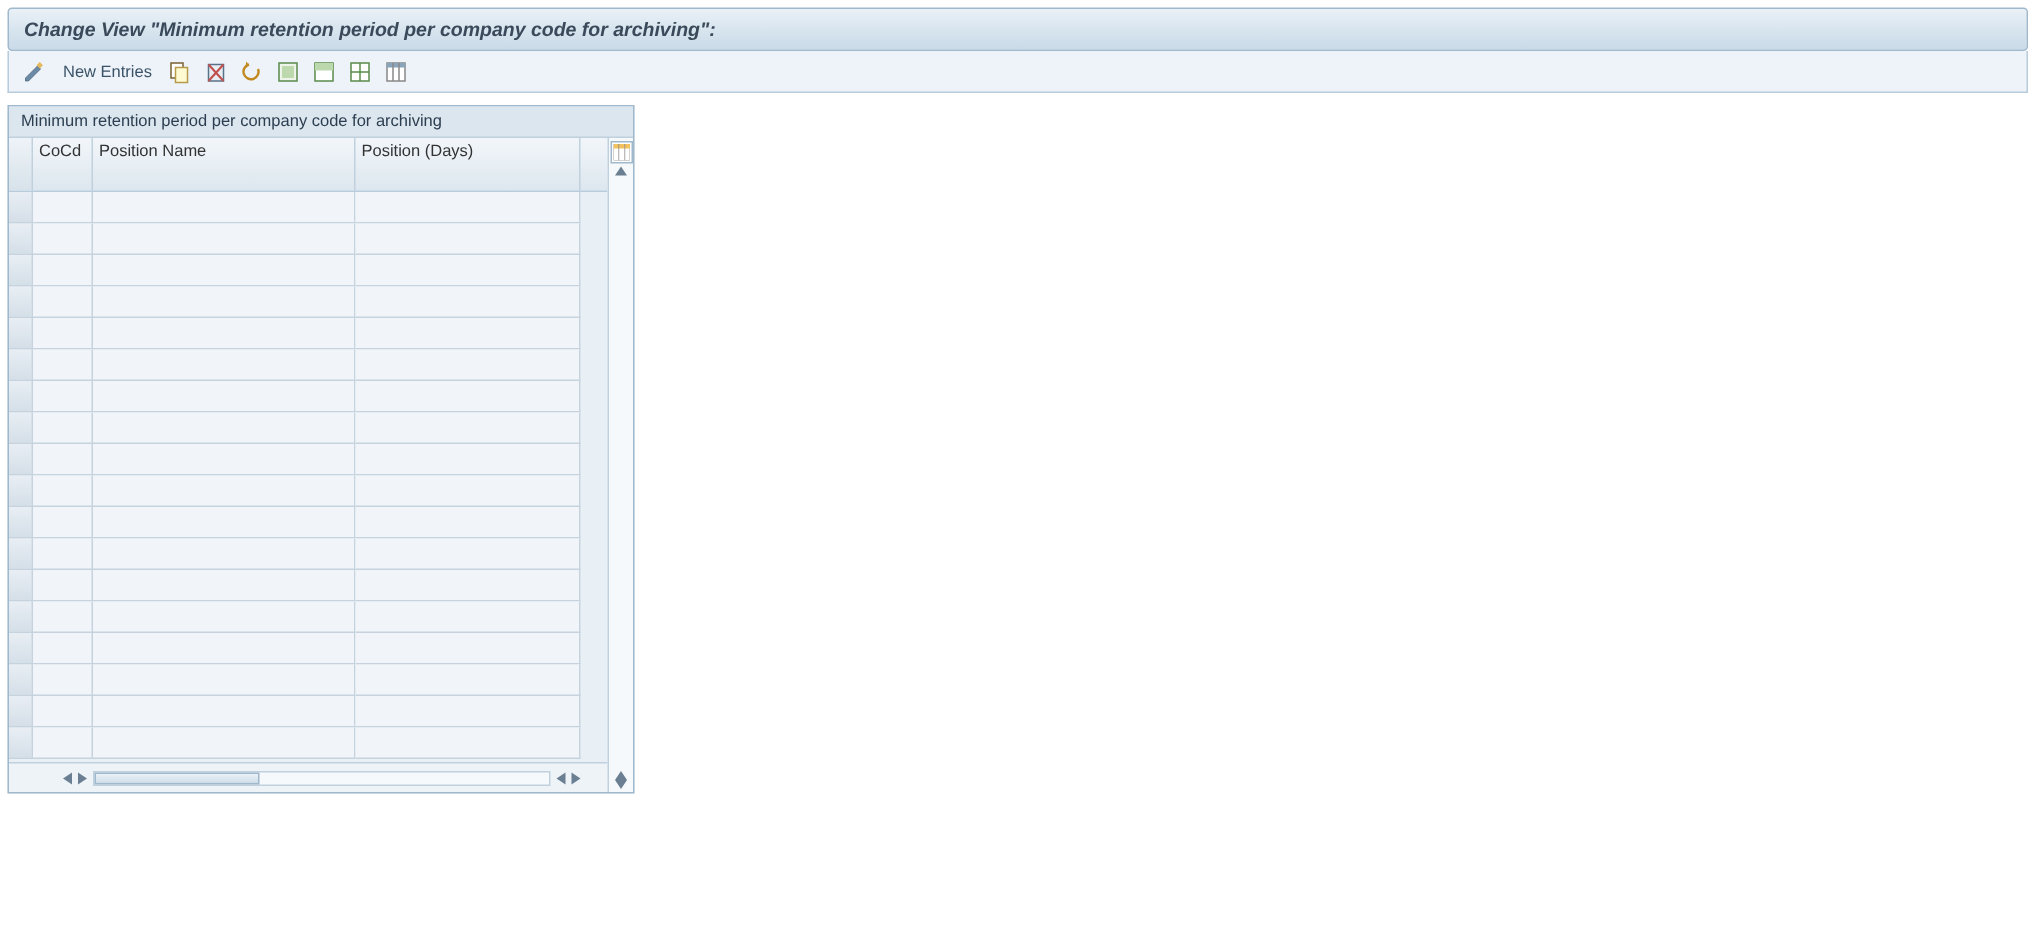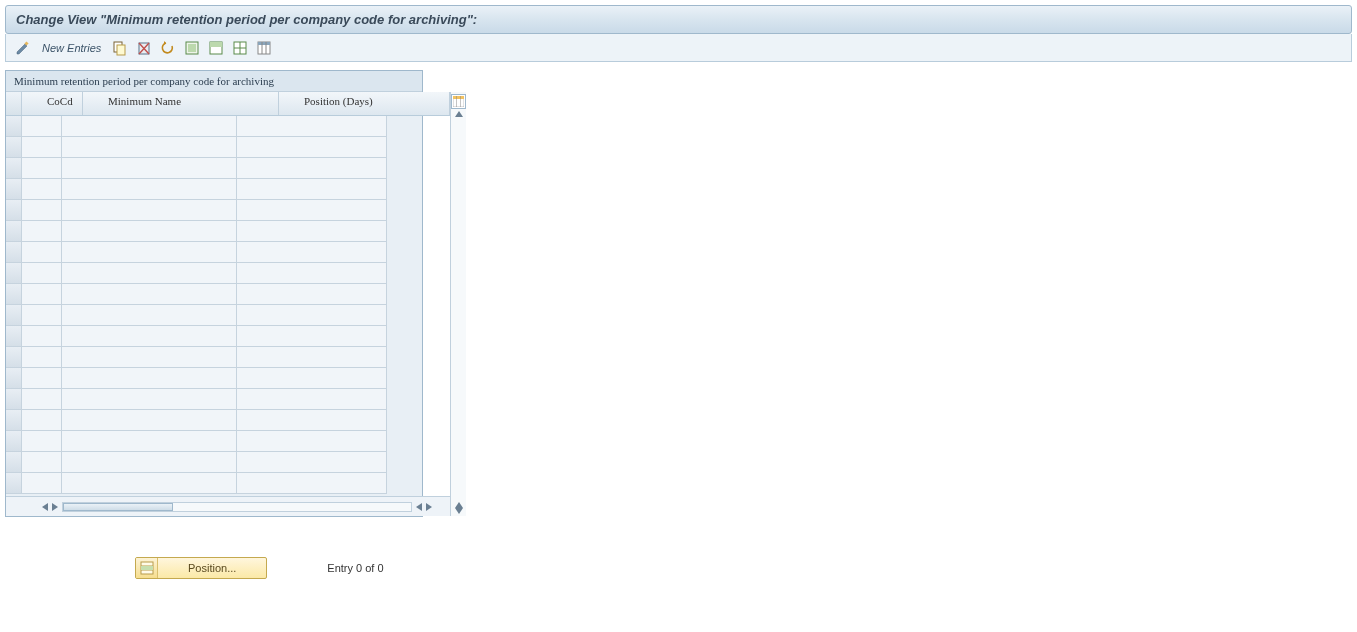--- a/index.html
+++ b/index.html
@@ -26,21 +26,20 @@
   }
   .toolbar {
     background: #edf3f8;
     border: 1px solid #b8ccdb;
     border-top: none;
     padding: 4px 8px;
     display: flex;
     align-items: center;
     gap: 6px;
     height: 28px;
-    font-style: italic;
   }
   .tb-btn {
     width: 18px;
     height: 18px;
     display: inline-flex;
     align-items: center;
     justify-content: center;
     cursor: pointer;
   }
   .new-entries {
@@ -56,41 +55,39 @@
     margin-left: 6px;
     letter-spacing: 0.5px;
   }
   .content-area {
     margin-top: 8px;
   }
   .grid-panel {
     width: 418px;
     border: 1px solid #9fb8cc;
     background: #e8eff5;
-    font-family: Liberation Serif, serif;
   }
   .grid-title {
     background: #dbe6ef;
     padding: 4px 8px;
     font-size: 11px;
     color: #2c3e50;
     border-bottom: 1px solid #c0d0dd;
   }
   .grid-wrap {
     display: flex;
   }
   .grid-main {
     flex: 1;
   }
   .grid-header-row {
     display: flex;
     background: linear-gradient(to bottom, #f2f6fa, #dde7ef);
     border-bottom: 1px solid #b8ccdb;
-    height: 24px;
-    gap: 21px;
+    height: 36px;
   }
   .gh-sel { width: 16px; border-right: 1px solid #c0d0dd; background:linear-gradient(to bottom,#eef3f8,#d7e2ea);}
   .gh { border-right: 1px solid #c0d0dd; padding: 3px 4px; font-size: 11px; color:#333; }
   .gh-cocd { width: 40px; }
   .gh-name { width: 175px; }
   .gh-ret  { width: 150px; }
   .grid-rows {
     height: 380px;
     overflow: hidden;
   }
@@ -260,21 +257,21 @@
 </div>
 
 <div class="content-area">
   <div class="grid-panel">
     <div class="grid-title">Minimum retention period per company code for archiving</div>
     <div class="grid-wrap">
       <div class="grid-main">
         <div class="grid-header-row">
           <div class="gh-sel"></div>
           <div class="gh gh-cocd">CoCd</div>
-          <div class="gh gh-name">Minimum Name</div>
+          <div class="gh gh-name">Position Name</div>
           <div class="gh gh-ret">Position (Days)</div>
         </div>
         <div class="grid-rows" id="grid-rows">
             <div class="grow">
               <div class="gc-sel"></div>
               <div class="gc gc-cocd"></div>
               <div class="gc gc-name"></div>
               <div class="gc gc-ret"></div>
             </div>
             <div class="grow">
@@ -400,27 +397,13 @@
             </svg>
         </div>
         <div class="vsb-arrow vsb-up"></div>
         <div class="vsb-track"></div>
         <div class="vsb-arrow vsb-up"></div>
         <div class="vsb-arrow vsb-dn"></div>
       </div>
     </div>
   </div>
 
-  <div class="bottom-bar">
-    <div class="position-btn">
-      <span class="icon-part">
-        <svg width="14" height="14">
-            <rect x="1" y="1" width="12" height="12" fill="#fffbe8" stroke="#b89b4a"></rect>
-            <line x1="1" y1="5" x2="13" y2="5" stroke="#b89b4a"></line>
-            <line x1="1" y1="9" x2="13" y2="9" stroke="#b89b4a"></line>
-            <rect x="1" y="5" width="12" height="4" fill="#c7dfae"></rect>
-          </svg>
-      </span>
-      <span class="label-part">Position...</span>
-    </div>
-    <span class="entry-status">Entry 0 of 0</span>
-  </div>
 </div>
 
 </body></html>

